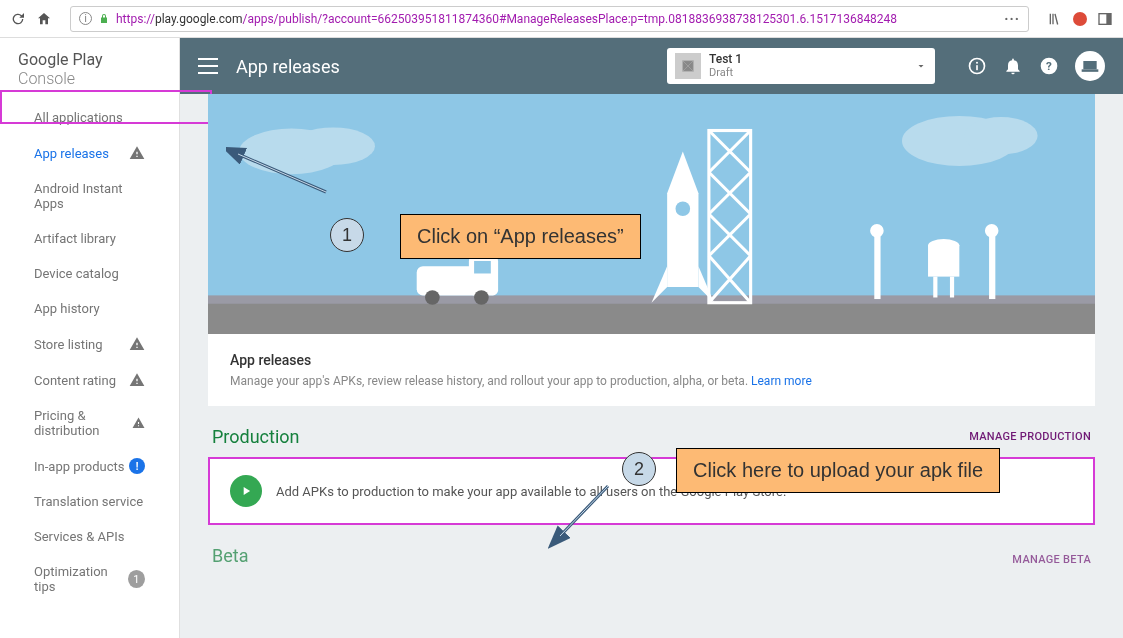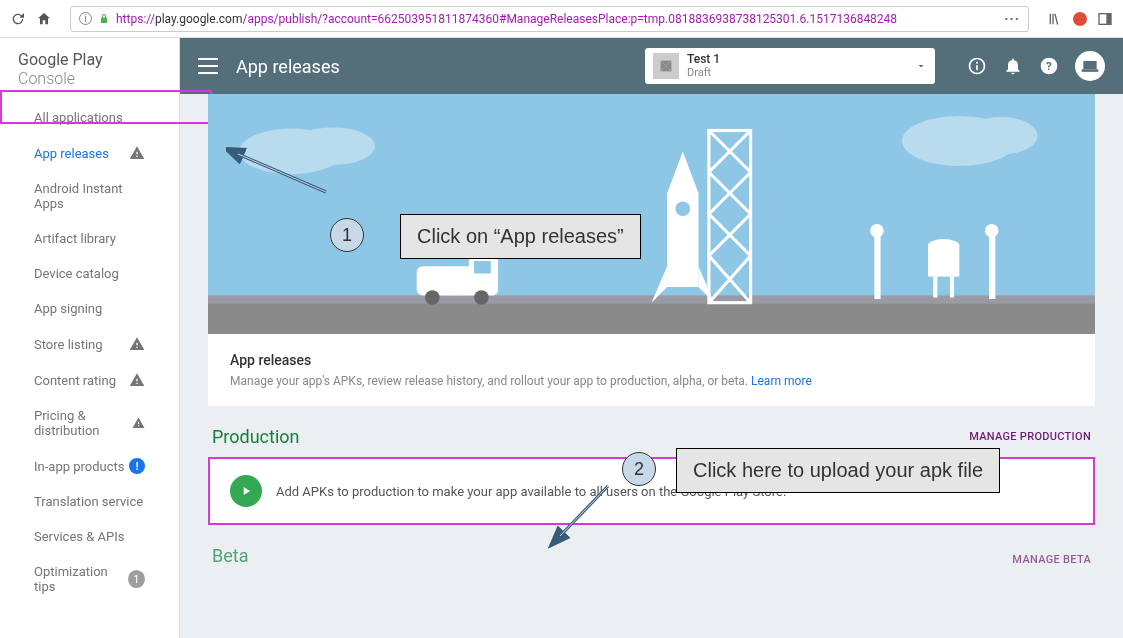--- a/index.html
+++ b/index.html
@@ -32,21 +32,21 @@
   
   .highlight-box { position: absolute; border: 2px solid #d63ad6; pointer-events: none; }
 
   
   .main { flex: 1; background: #eceff1; display: flex; flex-direction: column; }
   .topbar { height: 56px; background: #546e7a; display: flex; align-items: center; padding: 0 18px; gap: 18px; color: #fff; }
   .hamburger { width: 20px; height: 16px; display: flex; flex-direction: column; justify-content: space-between; cursor: pointer; }
   .hamburger span { height: 2px; background: #fff; }
   .topbar-title { font-size: 18px; font-weight: 400; flex: 0 0 auto; }
   .topbar-spacer { flex: 1; }
-  .app-selector { background: #fff; height: 36px; width: 290px; border-radius: 3px; display: flex; align-items: center; padding: 0 8px; gap: 8px; cursor: pointer; }
+  .app-selector { background: #fff; height: 36px; width: 268px; border-radius: 3px; display: flex; align-items: center; padding: 0 8px; gap: 8px; cursor: pointer; }
   .app-selector .app-icon { width: 26px; height: 26px; background: #ccc; display: flex; align-items: center; justify-content: center; }
   .app-selector .app-info { flex: 1; display: flex; flex-direction: column; line-height: 1.1; }
   .app-selector .app-name { font-size: 12px; color: #333; font-weight: 500; }
   .app-selector .app-status { font-size: 11px; color: #888; }
   .app-selector .chevron { width: 12px; height: 12px; fill: #666; }
   .topbar-icons { display: flex; gap: 16px; align-items: center; margin-left: 14px; }
   .topbar-icons .ic { width: 20px; height: 20px; fill: #fff; }
   .avatar { width: 30px; height: 30px; border-radius: 50%; background: #fff; display: flex; align-items: center; justify-content: center; }
 
   
@@ -64,21 +64,21 @@
   .section-header .action { color: #701a75; font-size: 11px; font-weight: 500; letter-spacing: 0.3px; cursor: pointer; }
 
   .add-box { background: #fff; padding: 16px 20px; display: flex; align-items: center; gap: 14px; border: 2px solid #d63ad6; }
   .add-box .play-badge { width: 32px; height: 32px; background: #34a853; border-radius: 50%; display: flex; align-items: center; justify-content: center; }
   .add-box .play-badge svg { width: 14px; height: 14px; fill: #fff; }
   .add-box p { font-size: 13px; color: #555; }
 
   
   .annotation { position: absolute; z-index: 100; }
   .step-circle { width: 34px; height: 34px; border-radius: 50%; background: #c7d9e8; border: 1.5px solid #333; display: flex; align-items: center; justify-content: center; font-size: 18px; font-family: Arial; }
-  .callout { background: #e5e5e5; border: 1.5px solid #000; padding: 10px 16px; font-size: 20px; font-family: Arial; white-space: nowrap; }
+  .callout { background: #fdba74; border: 1.5px solid #000; padding: 10px 16px; font-size: 20px; font-family: Arial; white-space: nowrap; }
   .arrow-svg { position: absolute; z-index: 99; }
 
 </style>
 </head>
 <body>
 
 <div class="browser-bar">
   <div class="nav-icons">
     <svg viewBox="0 0 24 24">
         <path d="M17.65 6.35A8 8 0 1 0 20 12h-2a6 6 0 1 1-1.76-4.24L14 10h7V3l-3.35 3.35z"></path>
@@ -129,21 +129,21 @@
         <div class="side-item">
           <span>Android Instant Apps</span>
         </div>
         <div class="side-item">
           <span>Artifact library</span>
         </div>
         <div class="side-item">
           <span>Device catalog</span>
         </div>
         <div class="side-item">
-          <span>App signing</span>
+          <span>App history</span>
         </div>
         <div class="side-item">
           <span>Store listing</span>
           <svg viewBox="0 0 24 24" class="warn">
             <path d="M1 21h22L12 2 1 21zm12-3h-2v-2h2v2zm0-4h-2v-4h2v4z"></path>
           </svg>
         </div>
         <div class="side-item">
           <span>Content rating</span>
           <svg viewBox="0 0 24 24" class="warn">

